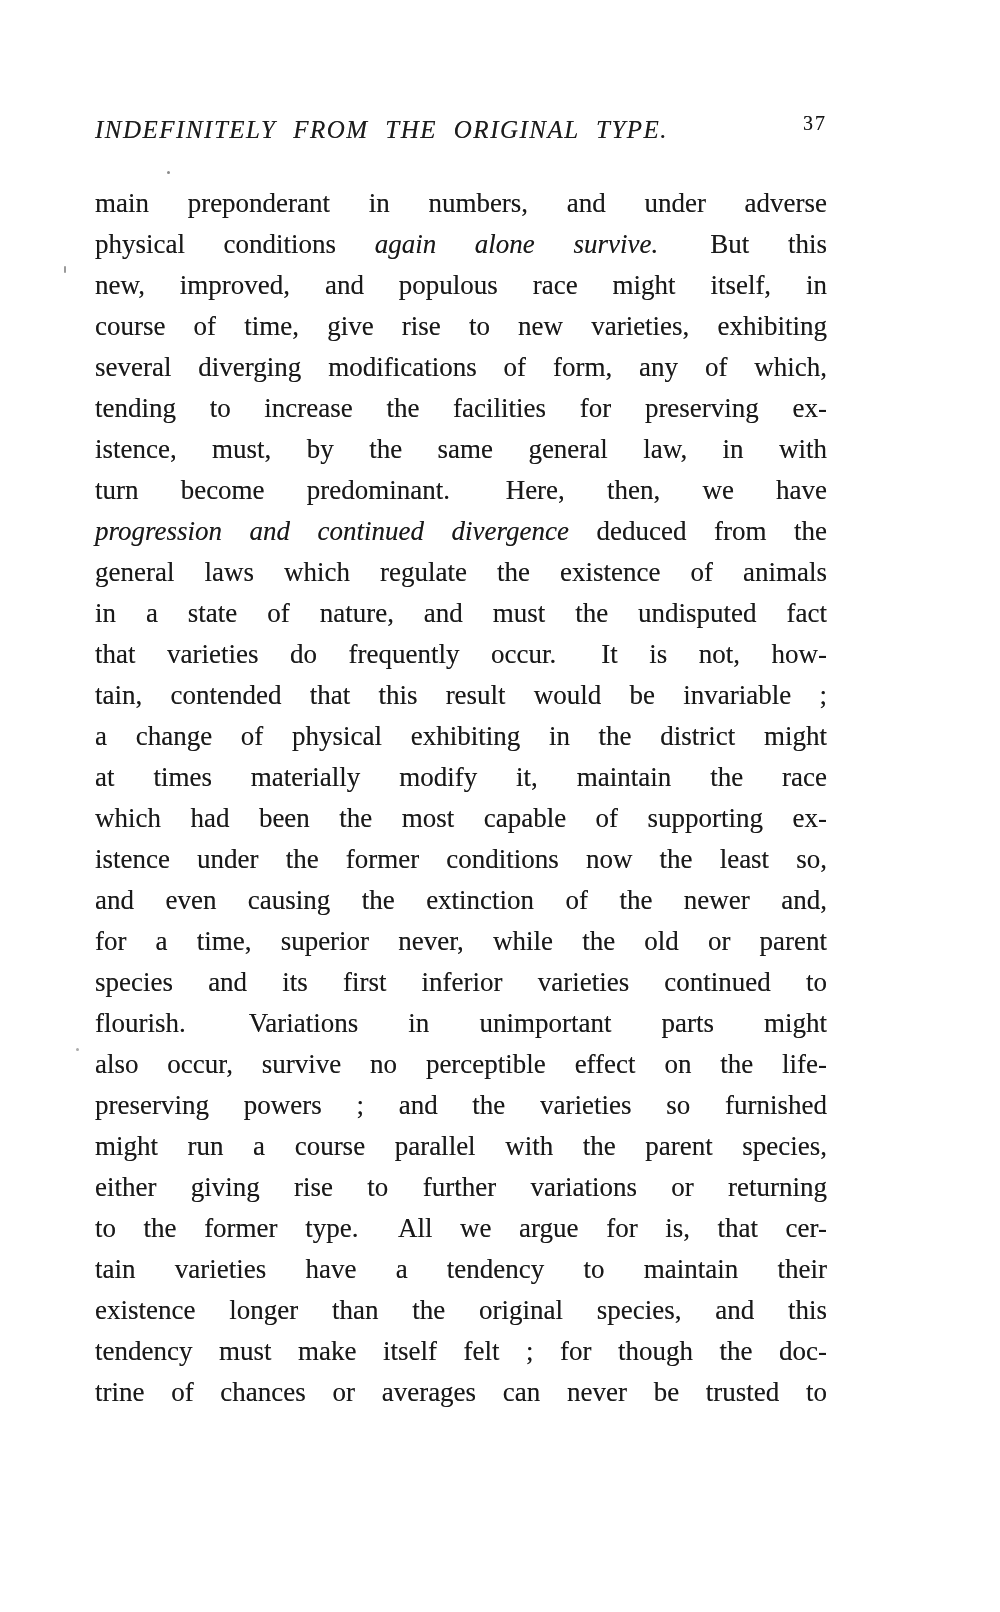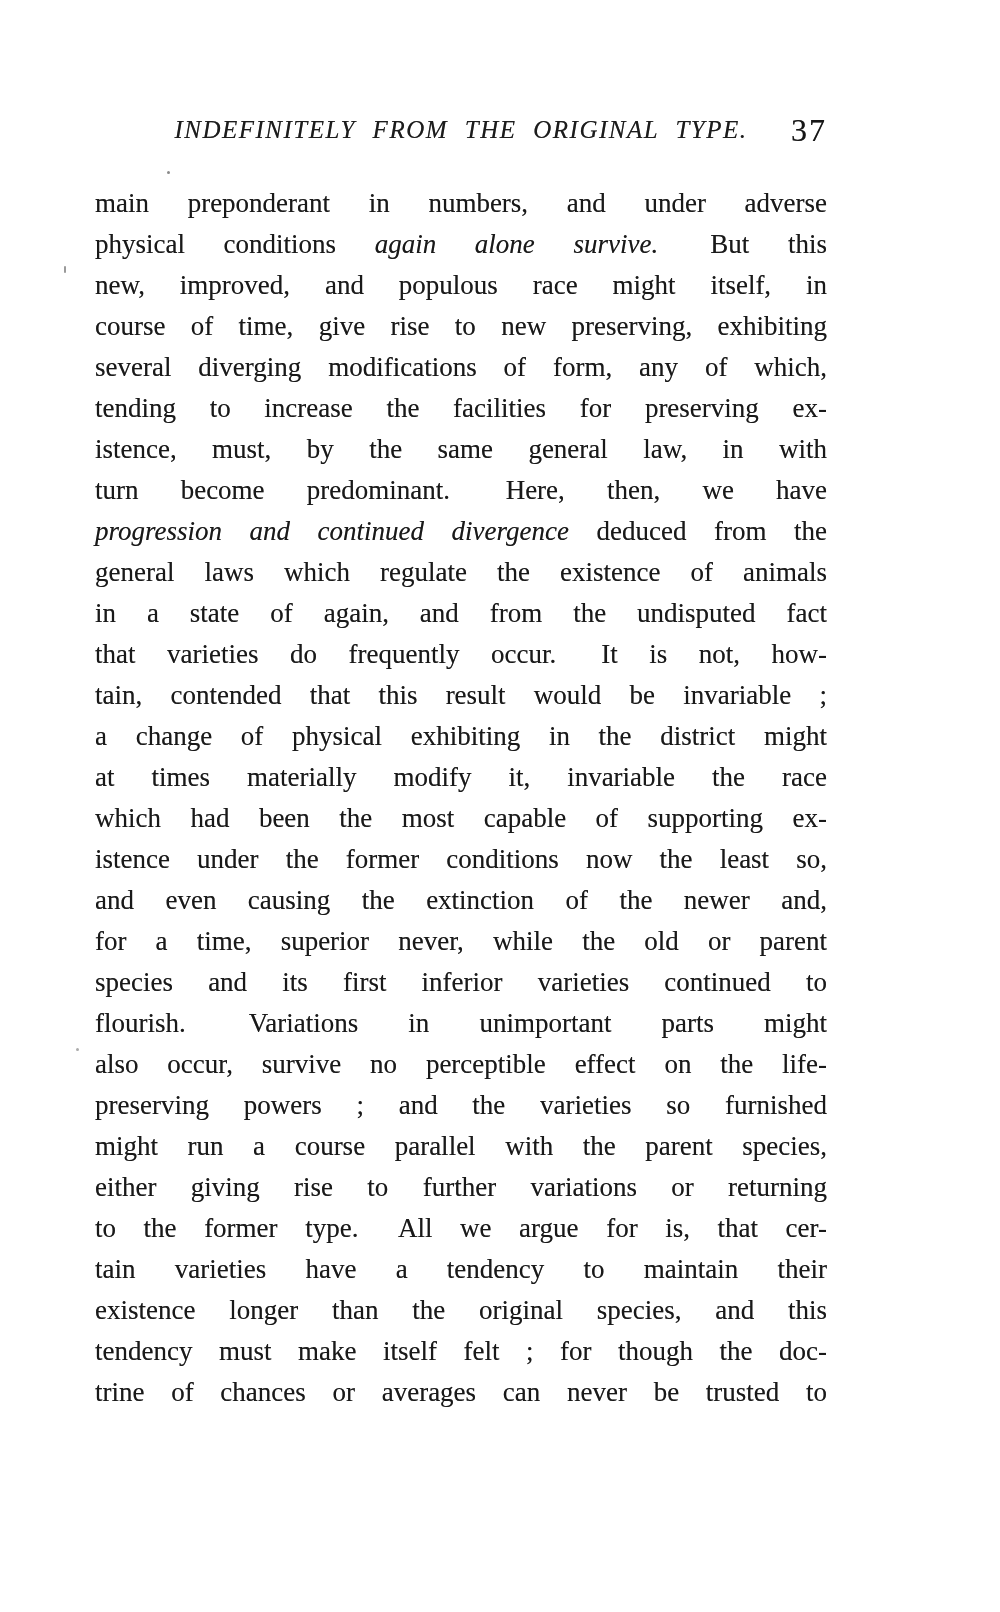--- a/index.html
+++ b/index.html
@@ -16,36 +16,36 @@
     overflow: hidden;
     font-family: "Liberation Serif", "DejaVu Serif", serif;
     color: #1a1a1a;
   }
   .running-header {
     position: absolute;
     left: 95px;
     top: 116px;
     width: 732px;
     height: 40px;
-    text-align: center;
+    text-align: left;
   }
   .head-title {
     font-style: italic;
     font-size: 25px;
     letter-spacing: 1.5px;
     word-spacing: 9px;
     color: #1c1c1c;
     text-shadow: 0 0 0.5px rgba(20,20,20,0.55);
   }
   .folio {
     position: absolute;
     right: 0;
     top: -4px;
     font-style: normal;
-    font-size: 32px;
+    font-size: 20px;
     letter-spacing: 2px;
     word-spacing: normal;
     color: #161616;
     text-shadow: 0 0 0.5px rgba(20,20,20,0.55);
   }
   .body-text {
     position: absolute;
     left: 95px;
     top: 183px;
     width: 732px;
@@ -77,32 +77,32 @@
 <div class="page">
   <div class="running-header">
     <span class="head-title">INDEFINITELY FROM THE ORIGINAL TYPE.</span>
     <span class="folio">37</span>
   </div>
 
   <div class="body-text">
       <div class="text-line"><span>main preponderant in numbers, and under adverse</span></div>
       <div class="text-line"><span>physical conditions </span><span class="italic">again alone survive.</span><span>  But this</span></div>
       <div class="text-line"><span>new, improved, and populous race might itself, in</span></div>
-      <div class="text-line"><span>course of time, give rise to new preserving, exhibiting</span></div>
+      <div class="text-line"><span>course of time, give rise to new varieties, exhibiting</span></div>
       <div class="text-line"><span>several diverging modifications of form, any of which,</span></div>
       <div class="text-line"><span>tending to increase the facilities for preserving ex-</span></div>
       <div class="text-line"><span>istence, must, by the same general law, in with</span></div>
       <div class="text-line"><span>turn become predominant.  Here, then, we have</span></div>
       <div class="text-line"><span class="italic">progression and continued divergence</span><span> deduced from the</span></div>
       <div class="text-line"><span>general laws which regulate the existence of animals</span></div>
-      <div class="text-line"><span>in a state of again, and from the undisputed fact</span></div>
+      <div class="text-line"><span>in a state of nature, and must the undisputed fact</span></div>
       <div class="text-line"><span>that varieties do frequently occur.  It is not, how-</span></div>
       <div class="text-line"><span>tain, contended that this result would be invariable ;</span></div>
       <div class="text-line"><span>a change of physical exhibiting in the district might</span></div>
-      <div class="text-line"><span>at times materially modify it, invariable the race</span></div>
+      <div class="text-line"><span>at times materially modify it, maintain the race</span></div>
       <div class="text-line"><span>which had been the most capable of supporting ex-</span></div>
       <div class="text-line"><span>istence under the former conditions now the least so,</span></div>
       <div class="text-line"><span>and even causing the extinction of the newer and,</span></div>
       <div class="text-line"><span>for a time, superior never, while the old or parent</span></div>
       <div class="text-line"><span>species and its first inferior varieties continued to</span></div>
       <div class="text-line"><span>flourish.  Variations in unimportant parts might</span></div>
       <div class="text-line"><span>also occur, survive no perceptible effect on the life-</span></div>
       <div class="text-line"><span>preserving powers ; and the varieties so furnished</span></div>
       <div class="text-line"><span>might run a course parallel with the parent species,</span></div>
       <div class="text-line"><span>either giving rise to further variations or returning</span></div>

